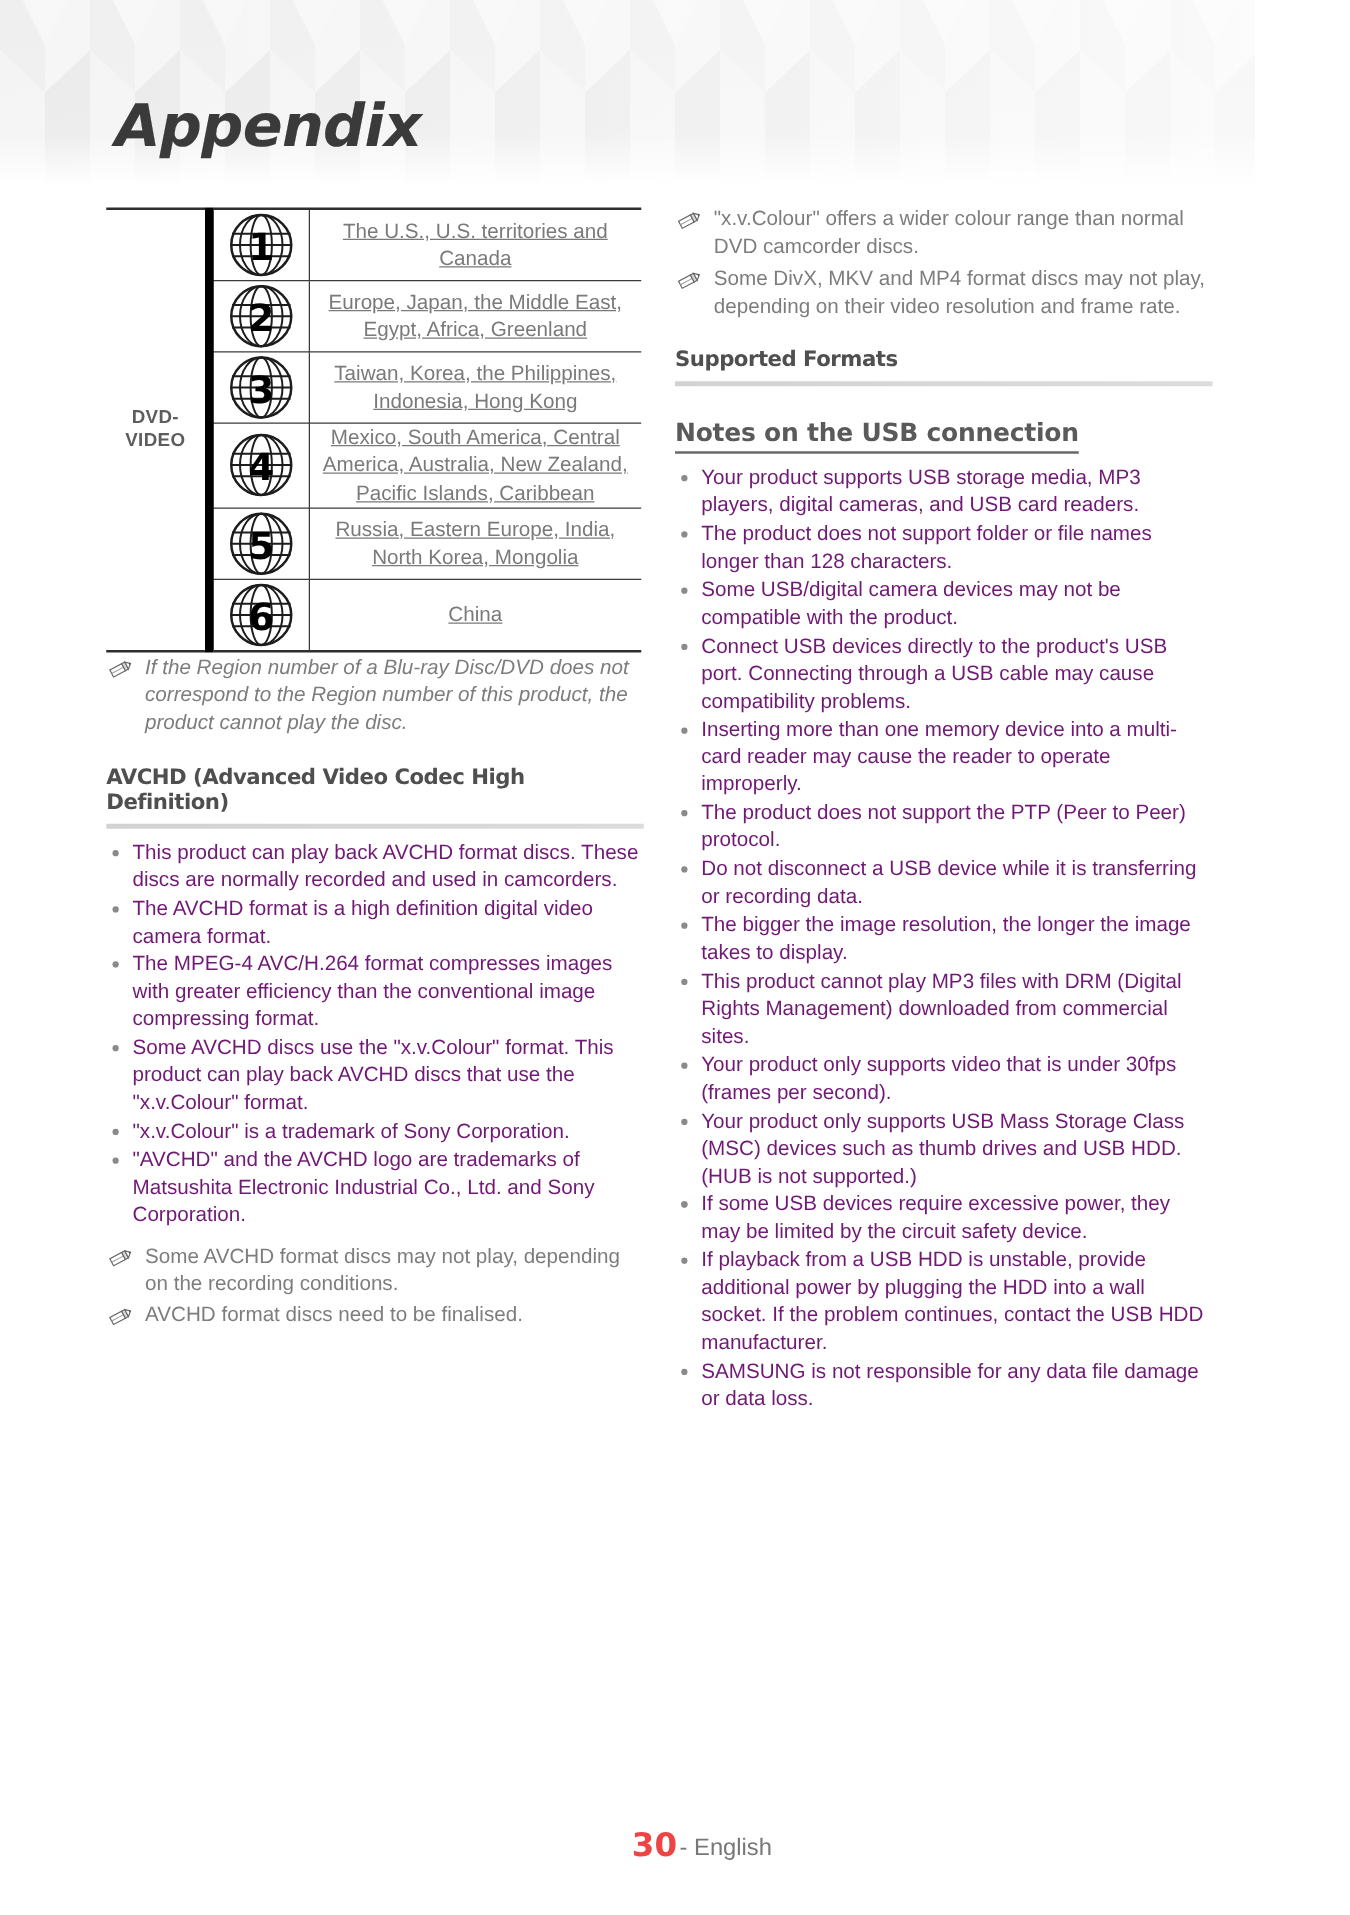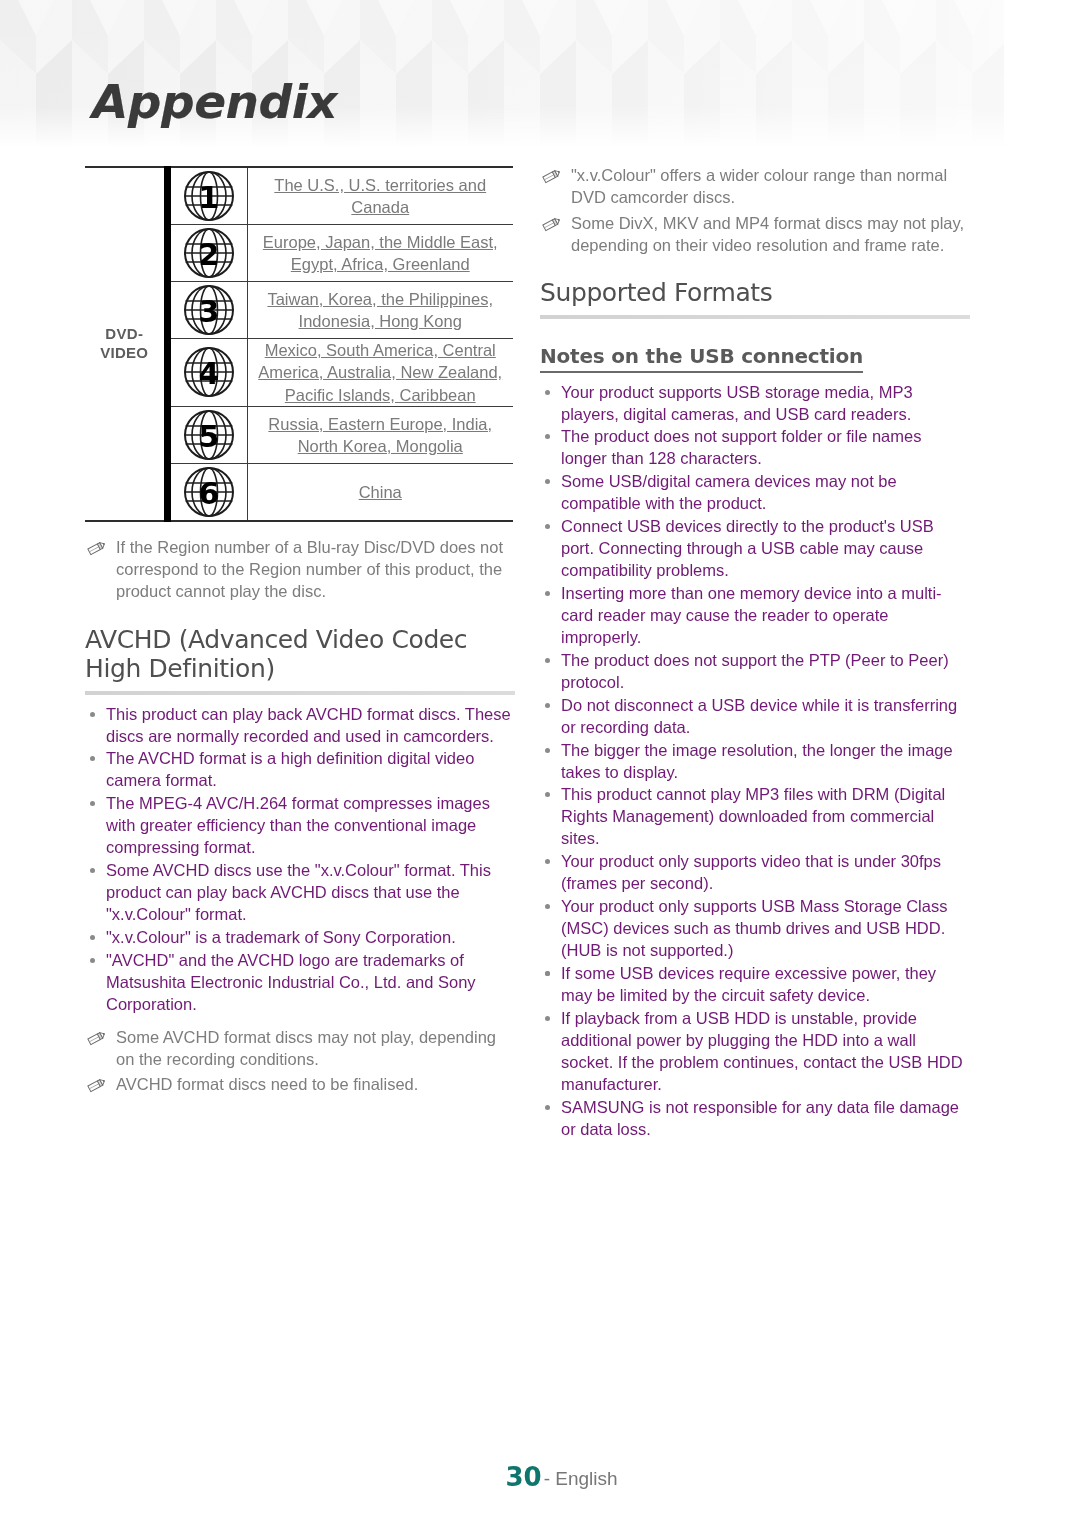--- a/index.html
+++ b/index.html
@@ -91,22 +91,22 @@
     line-height: 1.35;
     color: #7a7a7a;
     padding: 13px 10px;
     text-decoration: underline;
   }
   .globe { display: inline-block; vertical-align: middle; }
 
   
   h2.section-h {
     font-family: "DejaVu Sans", sans-serif;
-    font-weight: 400;
-    font-size: 25px;
+    font-weight: 700;
+    font-size: 17px;
     line-height: 1.18;
     color: #4f4f4f;
     margin: 22px 0 0 0;
     letter-spacing: -0.4px;
   }
   .h-rule {
     height: 4px;
     background: linear-gradient(to right, #d2d2d2, #dcdcdc);
     margin: 7px 0 9px 0;
   }
@@ -160,21 +160,21 @@
     position: absolute;
     left: 0; right: 0;
     top: 1462px;
     text-align: center;
     white-space: nowrap;
   }
   #footer .pnum {
     font-family: "DejaVu Sans", sans-serif;
     font-weight: 700;
     font-size: 26px;
-    color: #0f766e;
+    color: #ef4444;
     vertical-align: -1px;
     margin-left: 43px;
   }
   #footer .plang {
     font-size: 19px;
     color: #777777;
     margin-left: 2px;
   }
 </style>
 </head>
@@ -304,21 +304,21 @@
               <line x1="4" y1="28" x2="52" y2="28" stroke="#1d1d1d" stroke-width="1.6"></line>
               <line x1="4.6" y1="37" x2="51.4" y2="37" stroke="#1d1d1d" stroke-width="1.6"></line>
               <text x="28" y="40" text-anchor="middle" font-family="DejaVu Sans, sans-serif" font-size="30" font-weight="700" fill="#000000">6</text>
             </svg>
           </td>
           <td class="desc-cell outer-bottom">China</td>
         </tr>
       </tbody>
     </table>
 
-    <ul class="notes" style="margin-top:14px;">
+    <ul class="notes" style="margin-top:1px;font-style:italic;">
       <li>
         <svg class="pencil" viewBox="0 0 24 20">
           <g transform="rotate(-28 12 10)">
             <rect x="3" y="6.5" width="12" height="7" fill="#ffffff" stroke="#6a6a6a" stroke-width="1.1"></rect>
             <line x1="3" y1="10" x2="15" y2="10" stroke="#9a9a9a" stroke-width="0.8"></line>
             <rect x="15" y="6.5" width="3" height="7" fill="#d8d8d8" stroke="#6a6a6a" stroke-width="1"></rect>
             <polygon points="18,6.5 22,10 18,13.5" fill="#ffffff" stroke="#6a6a6a" stroke-width="1"></polygon>
             <polygon points="20.6,8.8 22,10 20.6,11.2" fill="#4a4a4a"></polygon>
           </g>
         </svg>

